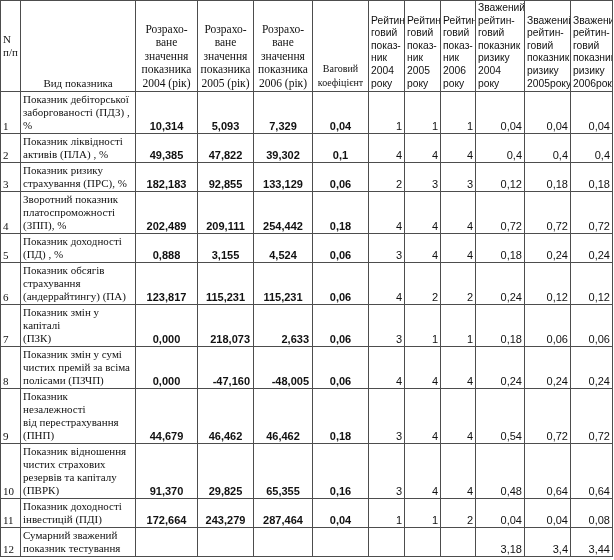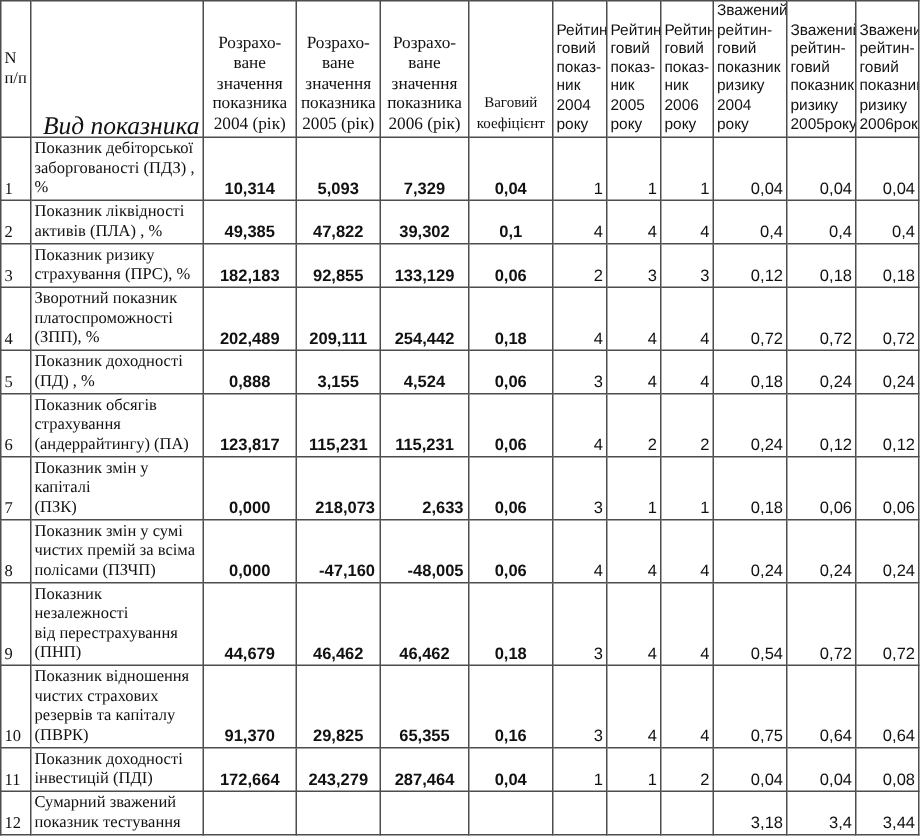--- a/index.html
+++ b/index.html
@@ -9,21 +9,21 @@
   }
   table.grid {
     border-collapse:collapse; table-layout:fixed; width:613px; margin:0;
   }
   .grid th, .grid td {
     border:1px solid #4d4d4d; overflow:hidden; box-sizing:border-box; padding:1px 2px;
   }
   
   .grid thead th { height:75px; font-weight:normal; white-space:pre-line; }
   .h-no   { font-size:11px; line-height:13px; vertical-align:middle; text-align:left; padding-left:3px; padding-bottom:12px; }
-  .h-name { font-size:17px; line-height:13px; vertical-align:bottom; text-align:right;font-style:italic; }
+  .h-name { font-size:11px; line-height:13px; vertical-align:bottom; text-align:center; }
   .h-calc { font-size:11.5px; line-height:13.5px; vertical-align:bottom; text-align:center; }
   .h-wght { font-size:10px; line-height:14px; vertical-align:bottom; text-align:center; }
   .h-sans {
     font-family:"Liberation Sans", sans-serif; font-size:10.3px; line-height:12.6px;
     vertical-align:bottom; text-align:left; padding-left:2px;
   }
   
   .c-no   { font-size:11px; vertical-align:bottom; text-align:left; padding-left:3px; padding-bottom:3px; }
   .c-name { font-size:11px; line-height:13px; white-space:pre-line; vertical-align:top; text-align:left; padding:2px 2px 3px 3px;margin-top:43px; }
   .c-name .bold { font-weight:normal; }
@@ -261,21 +261,21 @@
 чистих страхових
 резервів та капіталу
 </span><span class="bold">(ПВРК)</span></td>
         <td class="c-val">91,370</td>
         <td class="c-val">29,825</td>
         <td class="c-val">65,355</td>
         <td class="c-val">0,16</td>
         <td class="c-rt">3</td>
         <td class="c-rt">4</td>
         <td class="c-rt">4</td>
-        <td class="c-wt">0,75</td>
+        <td class="c-wt">0,48</td>
         <td class="c-wt">0,64</td>
         <td class="c-wt">0,64</td>
       </tr>
       <tr>
         <td class="c-no">11</td>
         <td class="c-name"><span>Показник доходності
 інвестицій </span><span class="bold">(ПДІ)</span></td>
         <td class="c-val">172,664</td>
         <td class="c-val">243,279</td>
         <td class="c-val">287,464</td>

